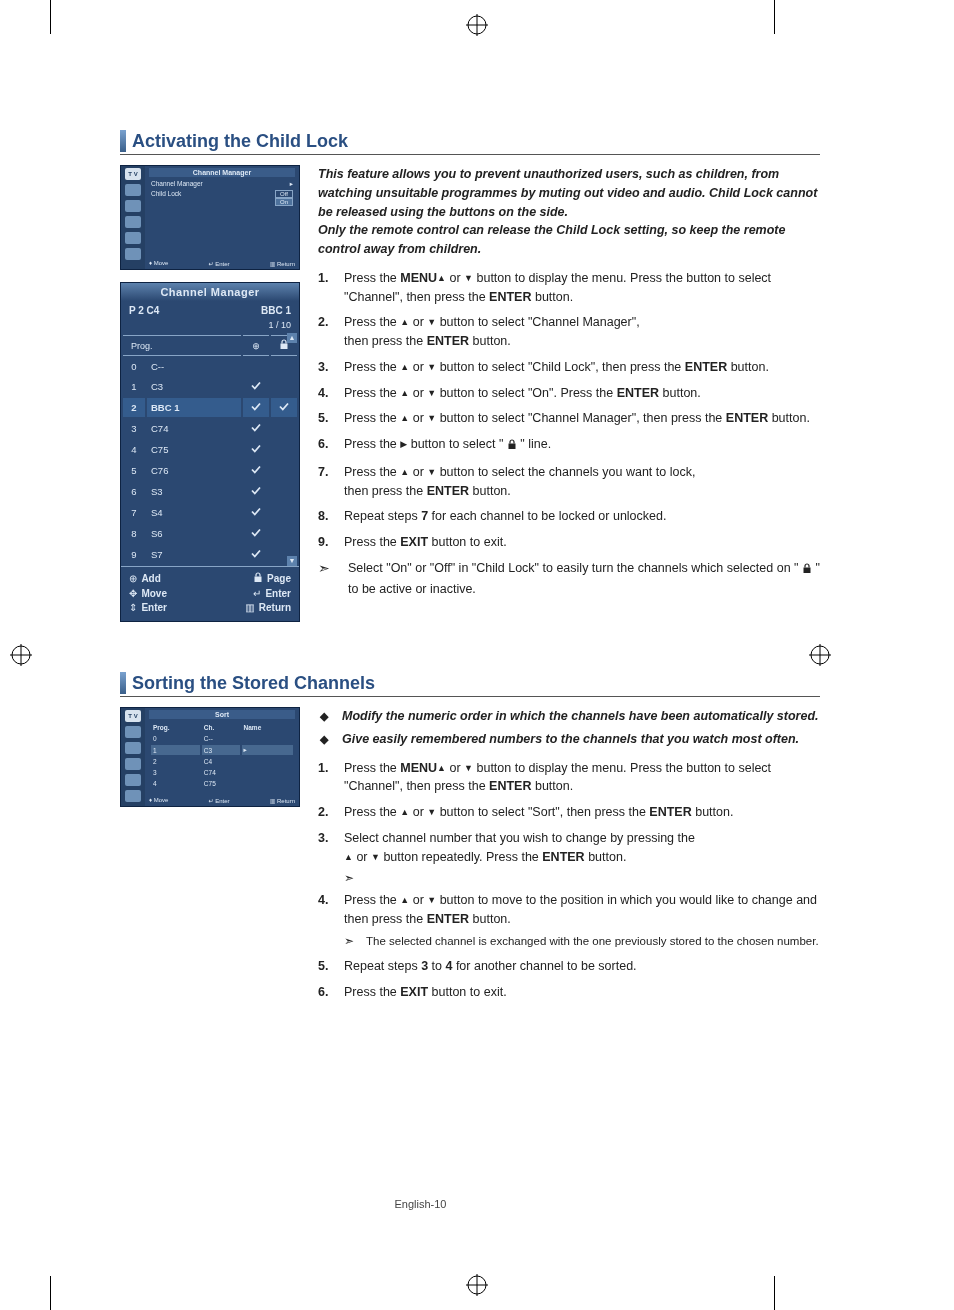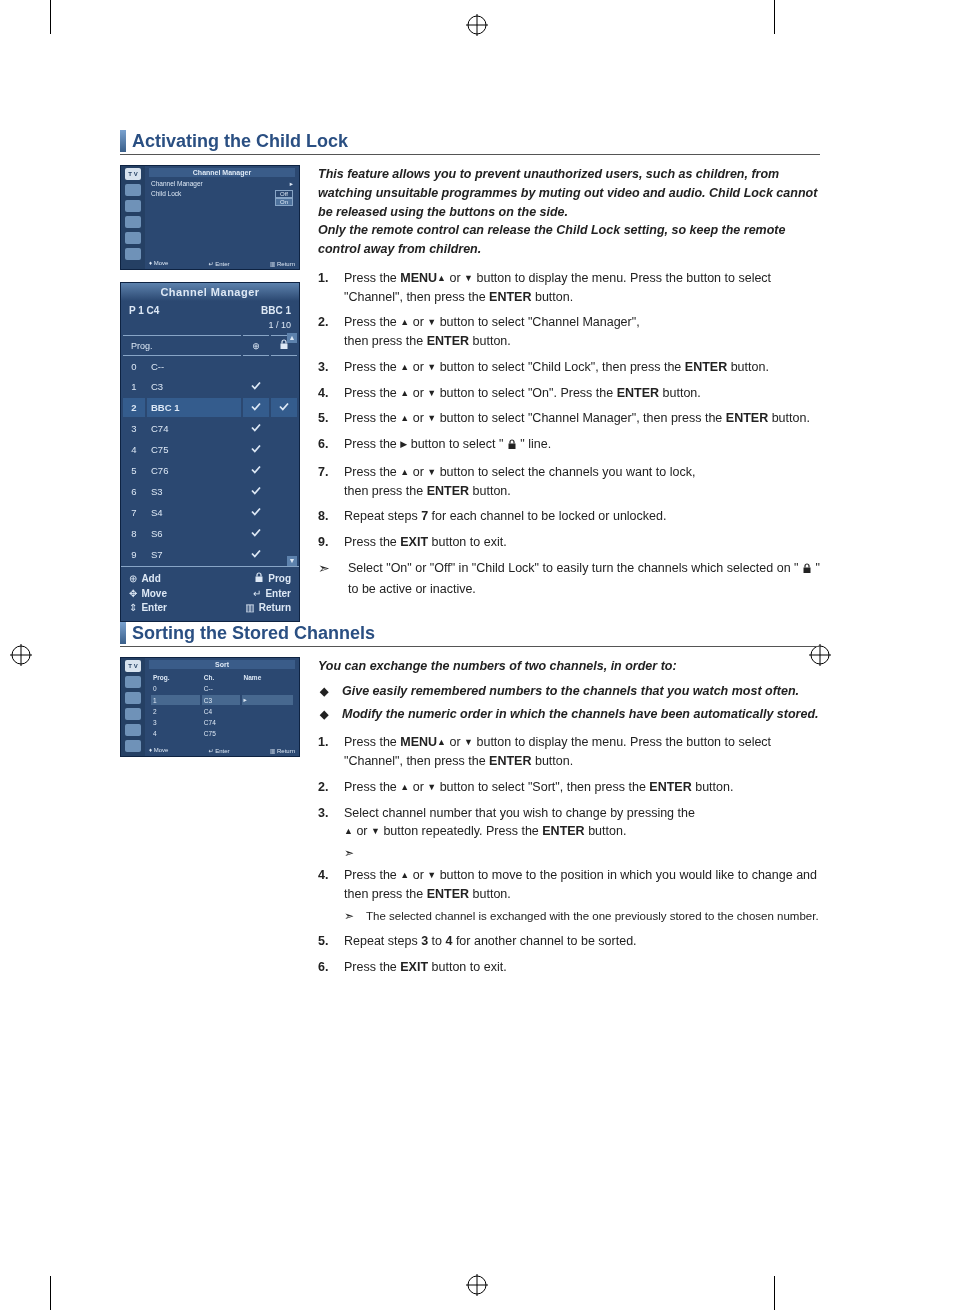--- a/index.html
+++ b/index.html
@@ -70,21 +70,21 @@
 
   .note-row { display: flex; margin-top: 6px; gap: 10px; }
   .note-arrow { font-size: 14px; line-height: 1; padding-top: 2px; width: 20px; flex: 0 0 20px; }
   .subnote { display: flex; gap: 6px; font-size: 11.5px; margin-top: 4px; }
   .subnote .note-arrow { font-size: 12px; width: 16px; flex: 0 0 16px; }
 
   ul.diamond { list-style: none; padding-left: 24px; }
   ul.diamond li { position: relative; font-style: italic; font-weight: 700; margin-bottom: 4px; }
   ul.diamond li::before { content: "◆"; position: absolute; left: -22px; font-style: normal; font-size: 11px; top: 1px; }
 
-  .sect2 { }
+  .sect2 { margin-top: 50px; }
 
   
   .osd-sort { width: 180px; height: 100px; }
   .osd-sort .tbl { width: 100%; font-size: 6.5px; color: #dde8f5; }
   .osd-sort .tbl th, .osd-sort .tbl td { padding: 1px 2px; text-align: left; }
   .osd-sort .tbl tr.sel td { background: #47688f; }
 
   .page-footer { position: absolute; left: 0; right: 0; bottom: 100px; text-align: center; font-size: 11px; color: #444; }
 
   .chk { display: inline-block; width: 12px; height: 11px; }
@@ -165,21 +165,21 @@
               <span>♦ <span>Move</span></span>
               <span>↵ <span>Enter</span></span>
               <span>▥ <span>Return</span></span>
             </div>
           </div>
         </div>
 
         <div class="cm">
           <div class="cm-hdr">Channel Manager</div>
           <div class="cm-sub">
-            <span>P  1   C4</span>
+            <span>P  2   C4</span>
             <span>BBC 1</span>
           </div>
           <div class="cm-count">1 / 10</div>
           <div class="cm-scroll">
             <div class="cm-sbtn" style="top:0">▲</div>
             <div class="cm-sbtn" style="bottom:0">▼</div>
             <table class="cm-table">
               <thead>
                   <tr>
                 <th colspan="2" style="text-align:left;padding-left:8px">Prog.</th>
@@ -275,21 +275,21 @@
             </table>
           </div>
           <div class="cm-foot">
             <div class="cm-foot-row">
               <span class="fic">⊕ <b>Add</b></span>
               <span class="fic">
                   <span class="lockglyph"><svg viewBox="0 0 10 11">
                       <rect x="1.5" y="4.5" width="7" height="5.5" fill="#dde8f5"></rect>
                       <path d="M3 4.5 V3 a2 2 0 0 1 4 0 V4.5" fill="none" stroke="#dde8f5" stroke-width="1.2"></path>
                     </svg></span> 
-                  <b>Prog</b>
+                  <b>Page</b>
                 </span>
             </div>
             <div class="cm-foot-row">
               <span class="fic">✥ <b>Move</b></span>
               <span class="fic">↵ <b>Enter</b></span>
             </div>
             <div class="cm-foot-row">
               <span class="fic">⇕ <b>Enter</b></span>
               <span class="fic">▥ <b>Return</b></span>
             </div>
@@ -409,24 +409,23 @@
               <div class="osd-footer">
                 <span>♦ <span>Move</span></span>
                 <span>↵ <span>Enter</span></span>
                 <span>▥ <span>Return</span></span>
               </div>
             </div>
           </div>
         </div>
 
         <div class="right-col">
-          <div class="intro" style="margin-bottom:6px">You can exchange the numbers of two channels, in order to:</div>
           <ul class="diamond" id="s2-bullets">
+              <li>Modify the numeric order in which the channels have been automatically stored.</li>
               <li>Give easily remembered numbers to the channels that you watch most often.</li>
-              <li>Modify the numeric order in which the channels have been automatically stored.</li>
             </ul>
           <ol class="steps" id="s2-steps" style="margin-top:10px">
               <li>
                 <span class="n">1.</span>
                 <span class="t">Press the <b>MENU</b><span class="arrowup">▲</span> or <span class="arrowdn">▼</span> button to display the menu.  Press the  button to select "Channel", then press the <b>ENTER</b> button.</span>
               </li>
               <li>
                 <span class="n">2.</span>
                 <span class="t">Press the <span class="arrowup">▲</span> or <span class="arrowdn">▼</span> button to select "Sort", then press the <b>ENTER</b> button.</span>
               </li>
@@ -451,13 +450,14 @@
                 <span class="n">6.</span>
                 <span class="t">Press the <b>EXIT</b> button to exit.</span>
               </li>
             </ol>
         </div>
       </div>
     </div>
 
   </div>
 
+  <div class="page-footer">English-10</div>
 </div>
 
 </body></html>

